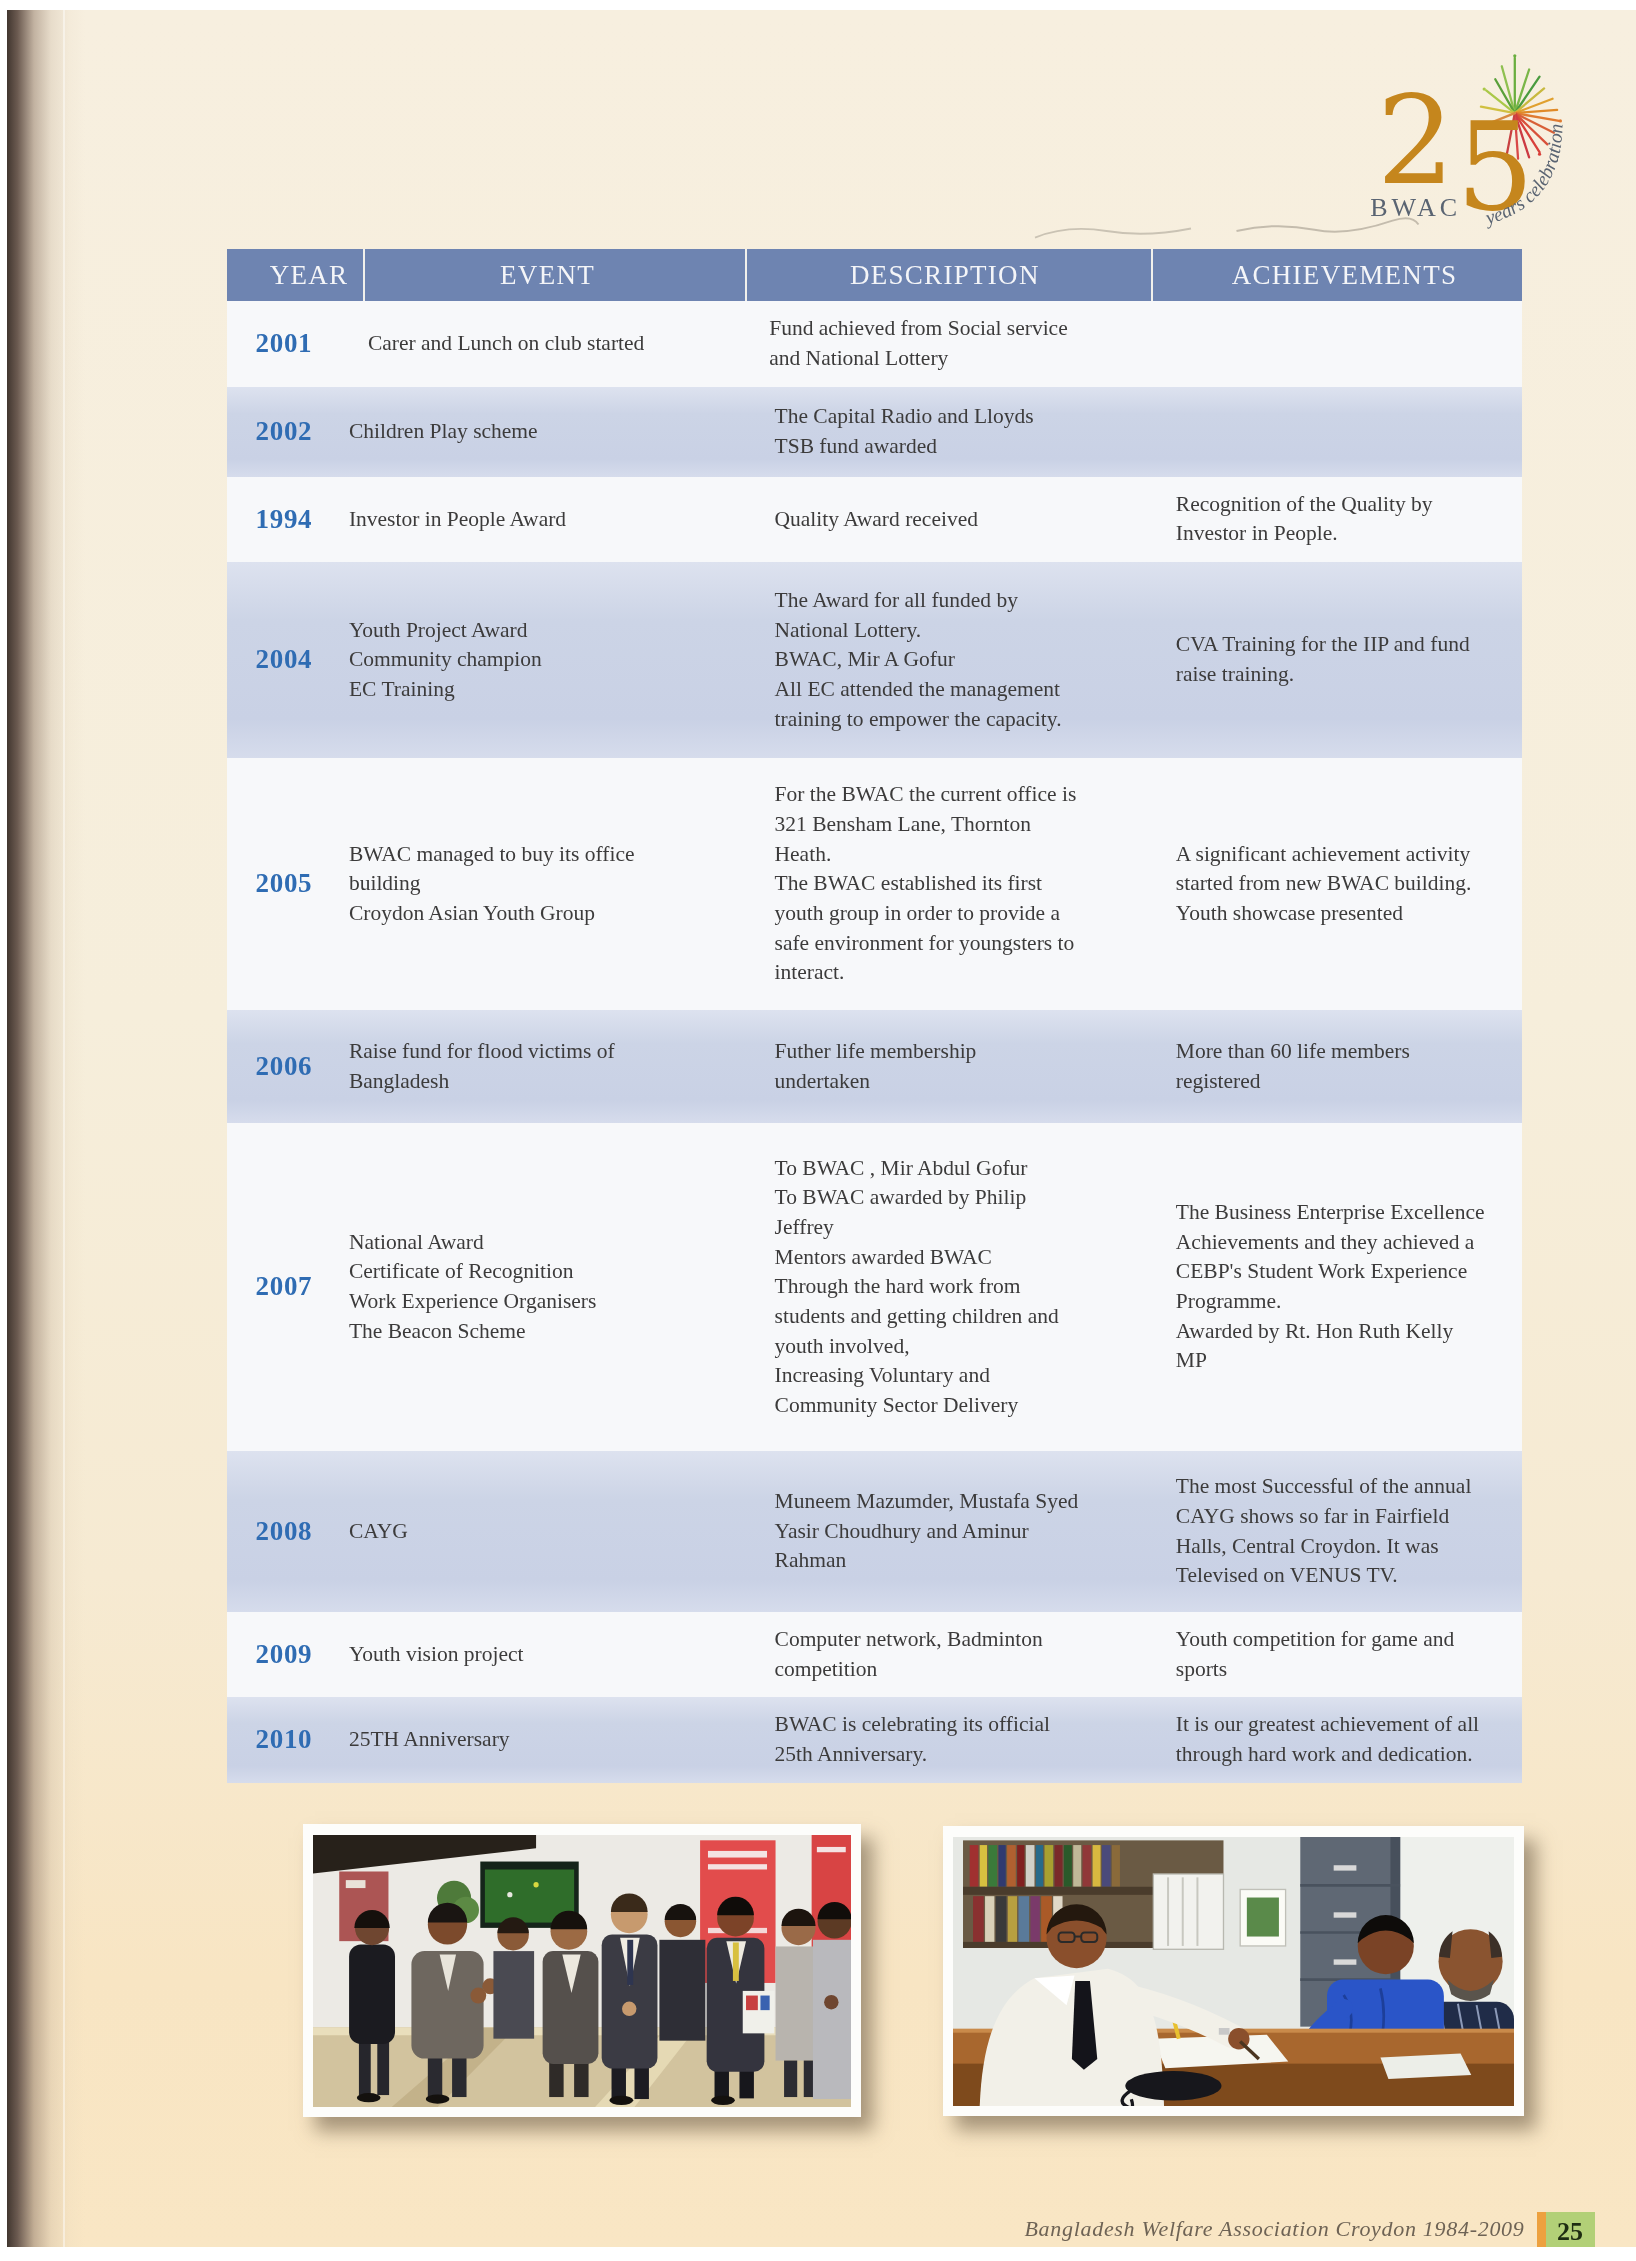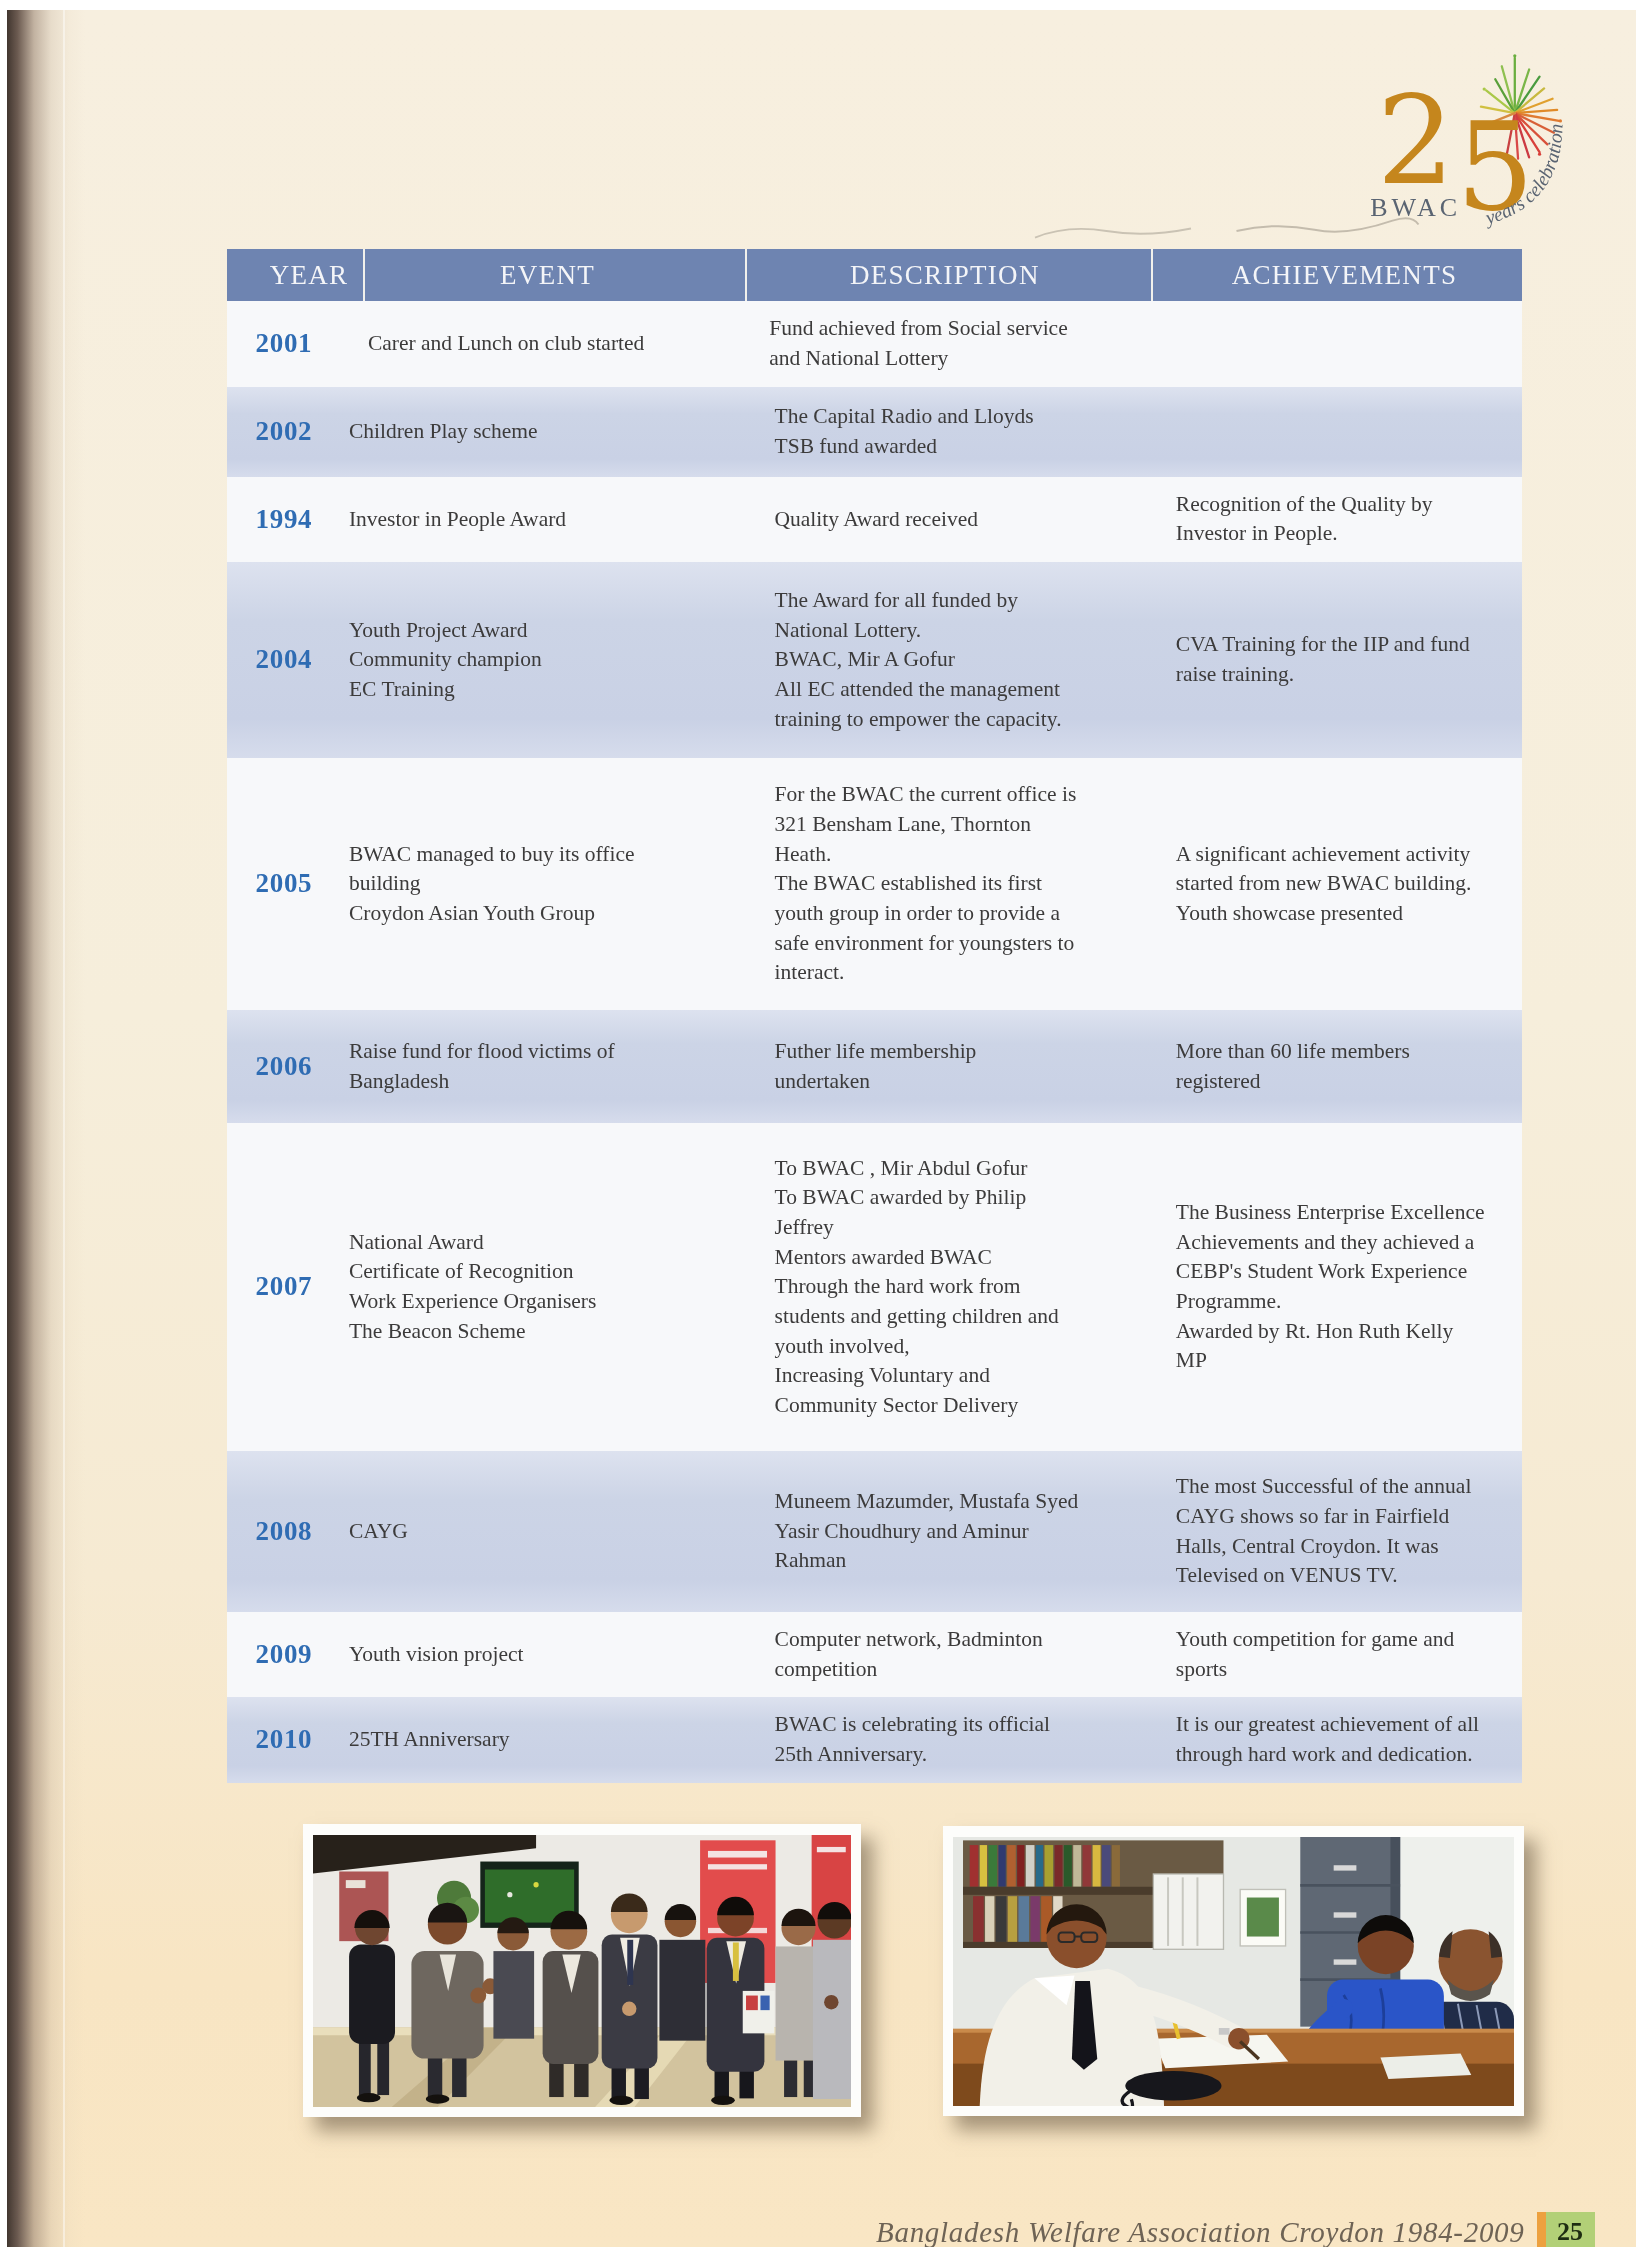--- a/index.html
+++ b/index.html
@@ -44,21 +44,21 @@
 
   
   .photo{position:absolute;background:#fdfdfb;padding:10.4px;
          box-shadow:11.7px 14.3px 18px rgba(96,80,58,.55);}
   .photo1{left:296px;top:1814px;width:538px;height:272px;}
   .photo2{left:936px;top:1816px;width:561px;height:269px;}
   .photo svg{display:block;width:100%;height:100%;}
 
   
   .footer-text{position:absolute;right:112px;top:2206px;font-style:italic;
-               font-size:29px;color:#6e6355;letter-spacing:0.7px;}
+               font-size:22px;color:#6e6355;letter-spacing:0.7px;}
   .page-accent{position:absolute;left:1530px;top:2202px;width:9px;height:40px;background:#eda13f;}
   .page-num{position:absolute;left:1539px;top:2202px;width:49px;height:40px;background:#b2d077;
             display:flex;align-items:center;justify-content:center;
             font-size:26px;font-weight:bold;color:#1e2d12;}
 </style>
 </head>
 <body>
 
 <div class="page">
   <div class="spine"></div>

